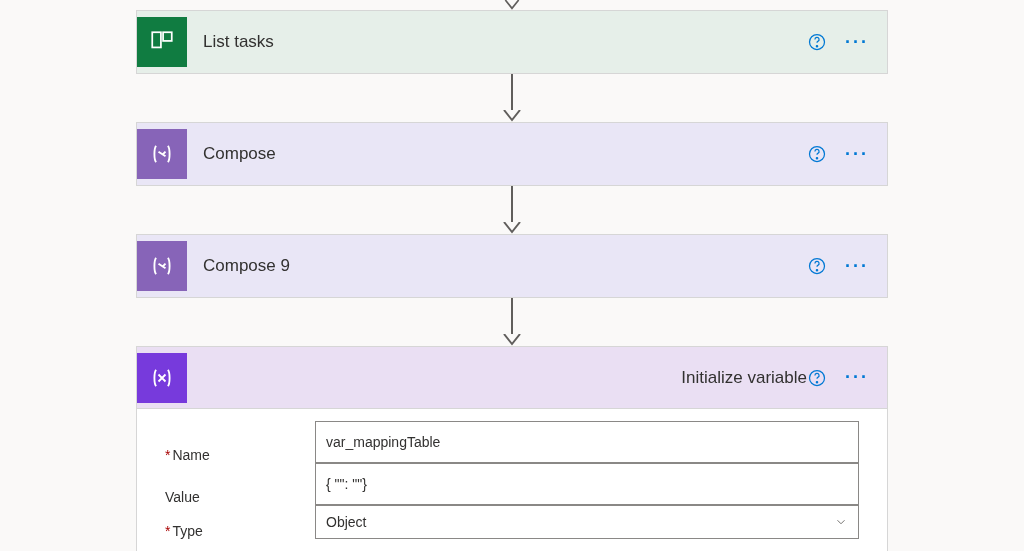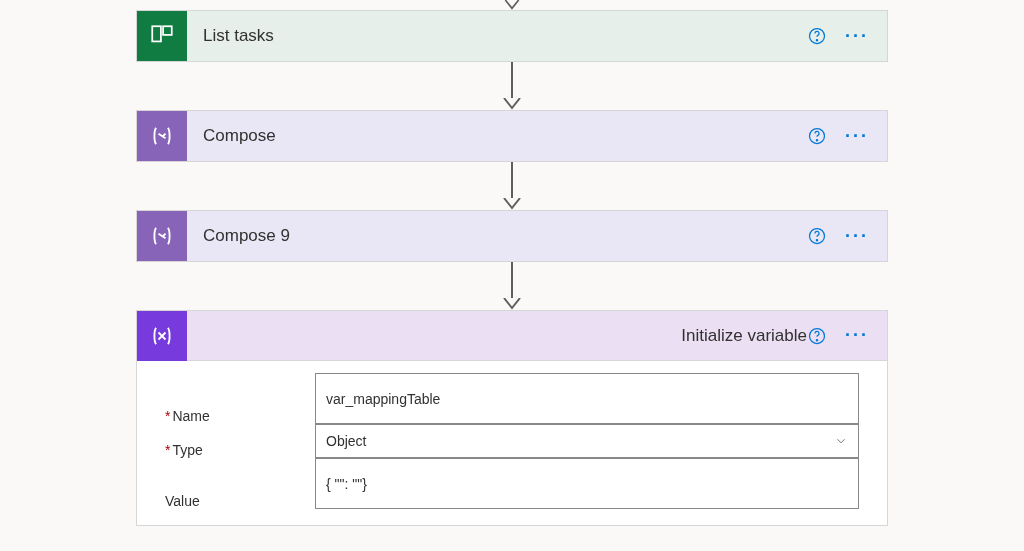--- a/index.html
+++ b/index.html
@@ -34,21 +34,21 @@
 .card {
   width: 752px;
   background: #fff;
   border: 1px solid #d6d6d6;
   display: flex;
   flex-direction: column;
 }
 .card-header {
   display: flex;
   align-items: center;
-  height: 50px;
+  height: 62px;
 }
 .card-icon {
   width: 50px;
   height: 50px;
   display: flex;
   align-items: center;
   justify-content: center;
   flex-shrink: 0;
 }
 .card-title {
@@ -88,21 +88,21 @@
   margin: 0 0;
 }
 .form-label {
   width: 150px;
   font-size: 14px;
   color: #323130;
 }
 .req { color: #a80000; margin-right: 2px; }
 .form-input {
   flex: 1;
-  height: 51px;
+  height: 42px;
   border: 1px solid #8a8886;
   padding: 0 10px;
   font-size: 14px;
   background: #fff;
   color: #323130;
   font-family: inherit;
   outline: none;
 }
 .form-select {
   flex: 1;
@@ -239,30 +239,30 @@
               <circle cx="12" cy="17" r="0.8" fill="#0078d4"></circle>
             </svg>
         </span>
         <span class="more-icon">···</span>
       </div>
     </div>
     <div class="card-body">
       <div class="form-row">
         <div class="form-label"><span class="req">*</span><span>Name</span></div>
         <input class="form-input" value="var_mappingTable" style="">
+      </div>
+      <div class="form-row">
+        <div class="form-label"><span>Value</span></div>
+        <input class="form-input" value="{ &quot;&quot;: &quot;&quot;}" style="">
       </div>
       <div class="form-row">
         <div class="form-label"><span class="req">*</span><span>Type</span></div>
         <div class="form-select">
           <span>Object</span>
           <svg class="chevron-down" viewBox="0 0 24 24" fill="none" stroke="#605e5c" stroke-width="1.5">
               <path d="M6 9 L12 15 L18 9"></path>
             </svg>
         </div>
       </div>
-      <div class="form-row">
-        <div class="form-label"><span>Value</span></div>
-        <input class="form-input" value="{ &quot;&quot;: &quot;&quot;}" style="">
-      </div>
     </div>
   </div>
 
 </div>
 
 </body></html>

